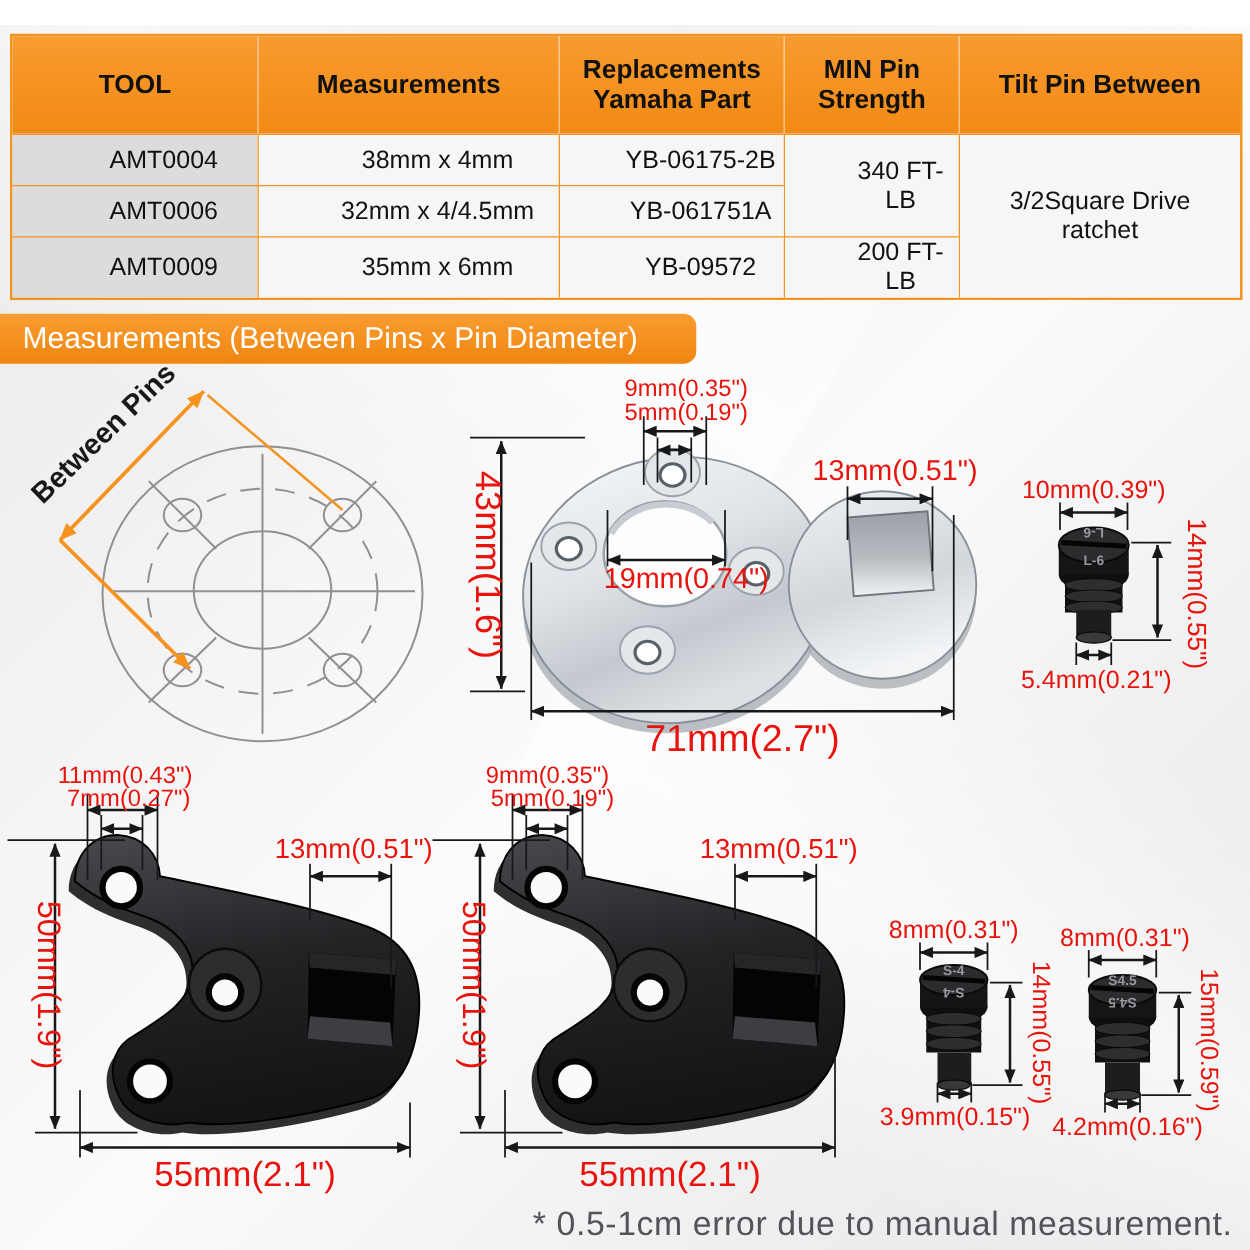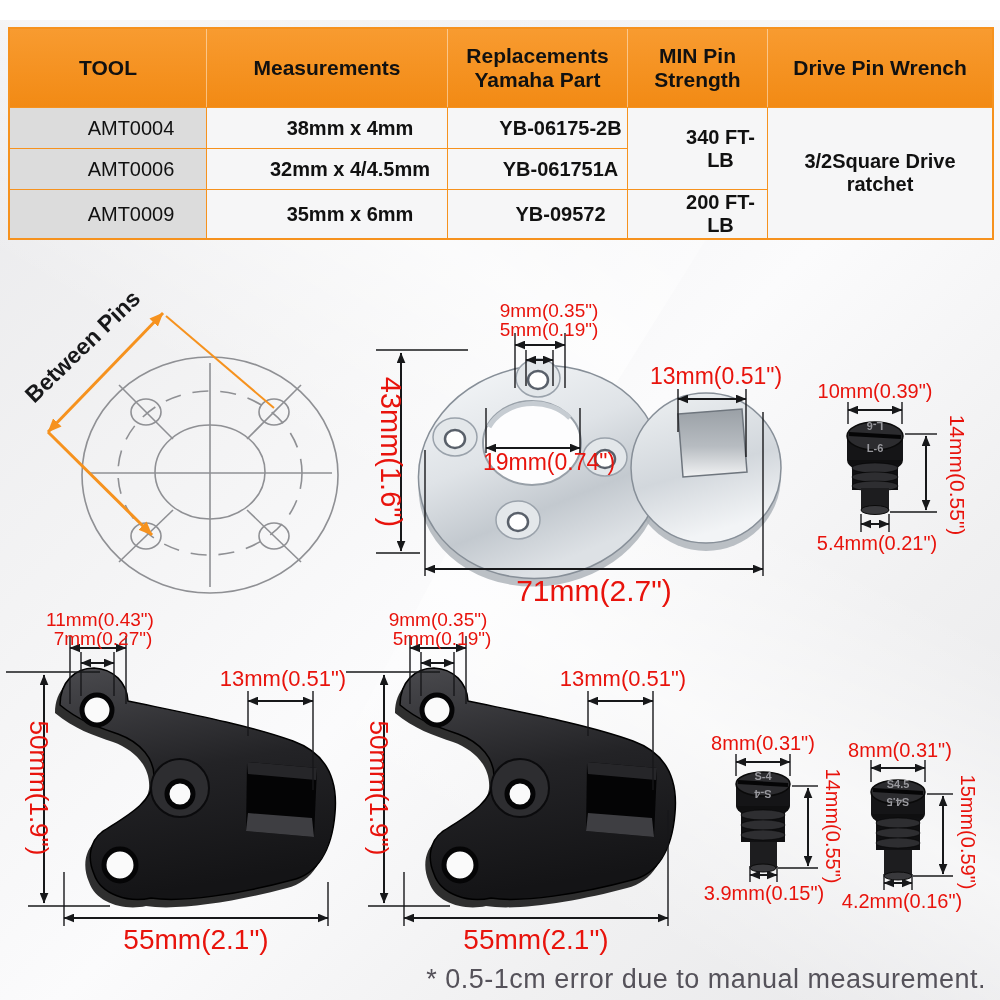--- a/index.html
+++ b/index.html
@@ -13,21 +13,21 @@
            background:linear-gradient(180deg,rgba(255,255,255,0) 0%,rgba(255,255,255,.6) 50%,rgba(255,255,255,0) 100%);}
 
   
   table.spec{position:absolute;left:8px;top:7px;width:982px;height:193px;
              border-collapse:separate;border-spacing:0;border:2px solid #f6921e;table-layout:fixed;}
   table.spec th{background:linear-gradient(#f89b30,#f28a14);color:#111;font-weight:bold;font-size:21px;
                 text-align:center;vertical-align:middle;white-space:pre-line;height:76px;line-height:1.15;}
   table.spec th + th{border-left:1px solid rgba(255,255,255,.45);}
   table.spec td{font-size:20px;color:#111;text-align:center;vertical-align:middle;
                 background:#f6f6f7;border-top:1px solid #f6921e;height:38px;line-height:1.15;padding-left:47px;}
-  table.spec td + td{border-left:1px solid #f6921e;font-weight:bold;}
+  table.spec td + td{border-left:1px solid #f6921e;}
   table.spec td.toolcol{background:#dcdcdc;}
 
   
   .banner{position:absolute;left:0;top:231px;width:557px;height:40px;
           background:linear-gradient(#f99c31,#ef8610);border-radius:0 10px 10px 0;
           display:flex;align-items:center;color:#fff;font-size:24px;padding-left:18px;box-sizing:border-box;}
 
   
   text{font-family:"Liberation Sans",sans-serif;}
   .red{fill:#e8130c;}
@@ -59,21 +59,21 @@
         <col style="width:225px">
     </colgroup>
     <thead>
       <tr>
         <th>TOOL</th>
         <th>Measurements</th>
         <th>Replacements
 Yamaha Part</th>
         <th>MIN Pin
 Strength</th>
-        <th>Drive Pin Wrench</th>
+        <th>Tilt Pin Between</th>
       </tr>
     </thead>
     <tbody>
       <tr>
         <td class="toolcol">AMT0004</td>
         <td>38mm x 4mm</td>
         <td>YB-06175-2B</td>
         <td rowspan="2">340 FT-LB</td>
         <td rowspan="3" style="padding:0 20px;">3/2Square Drive ratchet</td>
       </tr>
@@ -84,20 +84,23 @@
       </tr>
       <tr>
         <td class="toolcol">AMT0009</td>
         <td>35mm x 6mm</td>
         <td>YB-09572</td>
         <td>200 FT-LB</td>
       </tr>
     </tbody>
   </table>
 
+  <div class="banner">
+    <span>Measurements (Between Pins x Pin Diameter)</span>
+  </div>
 
   <svg width="1000" height="1000" viewBox="0 0 1000 1000" style="position:absolute;left:0;top:0;">
     <defs>
       <marker id="mA" viewBox="0 0 12 10" markerWidth="11" markerHeight="9" refX="11.5" refY="5" orient="auto-start-reverse" markerUnits="userSpaceOnUse">
         <path d="M0,0 L12,5 L0,10 Z" fill="#17181a"></path>
       </marker>
       <marker id="mO" viewBox="0 0 12 10" markerWidth="14" markerHeight="12" refX="11.5" refY="5" orient="auto-start-reverse" markerUnits="userSpaceOnUse">
         <path d="M0,0 L12,5 L0,10 Z" fill="#f6921e"></path>
       </marker>
       <linearGradient id="chrome" x1="0" y1="0" x2="0.25" y2="1">

